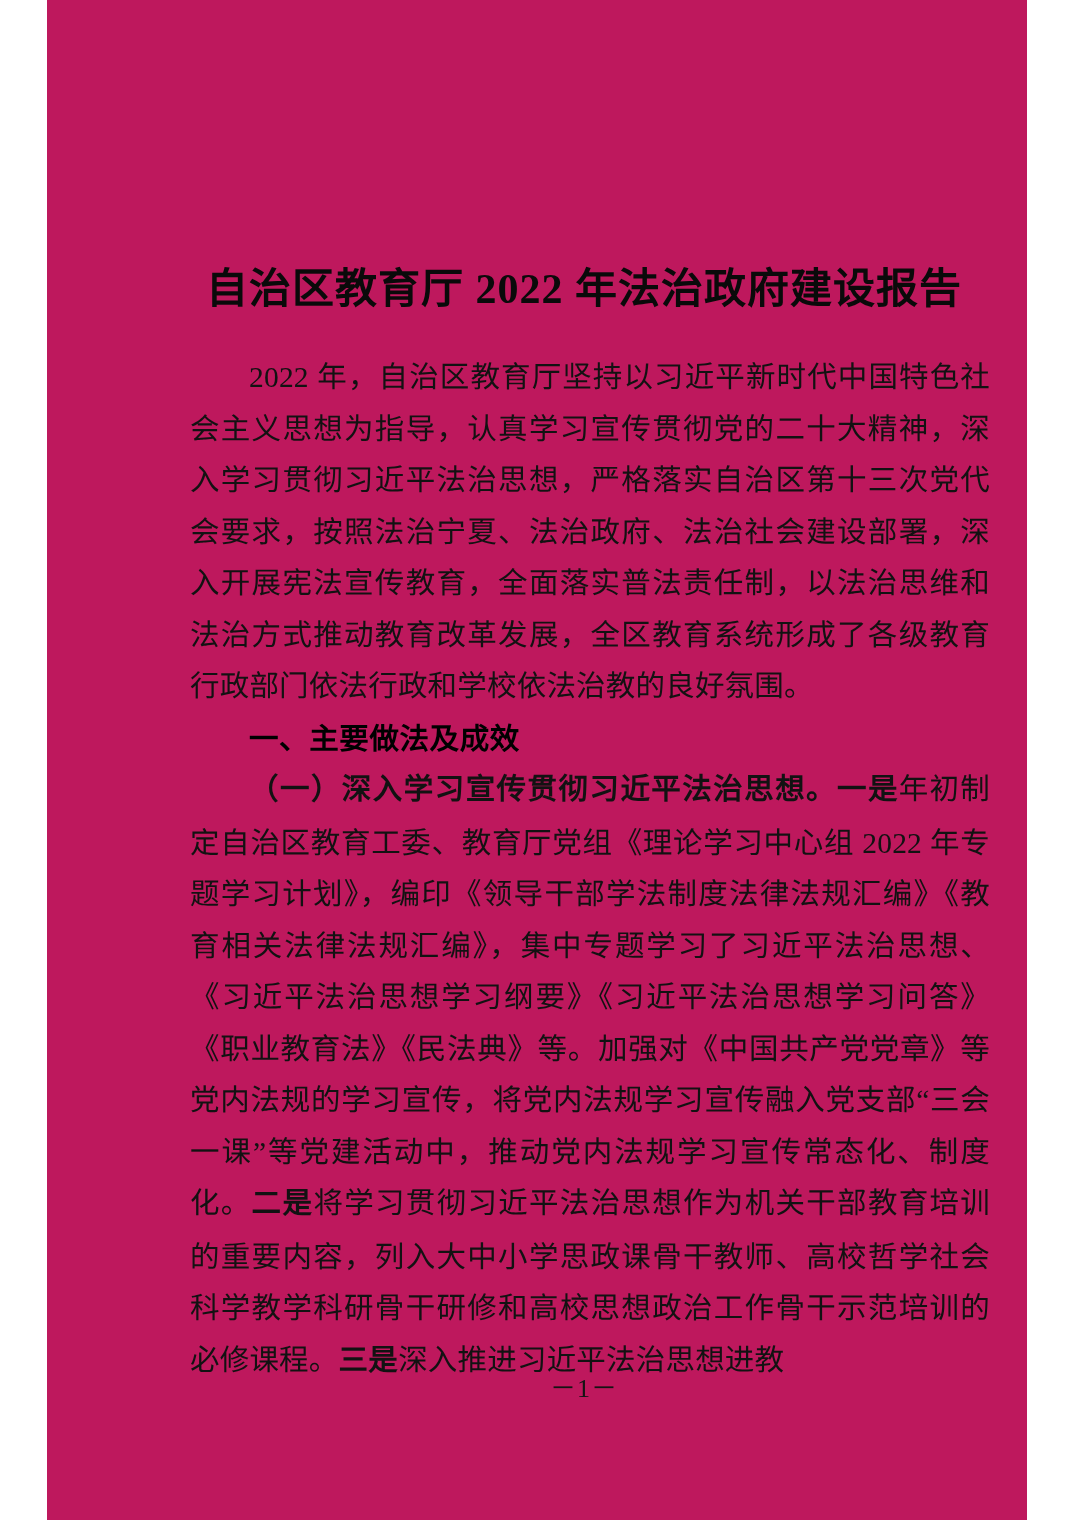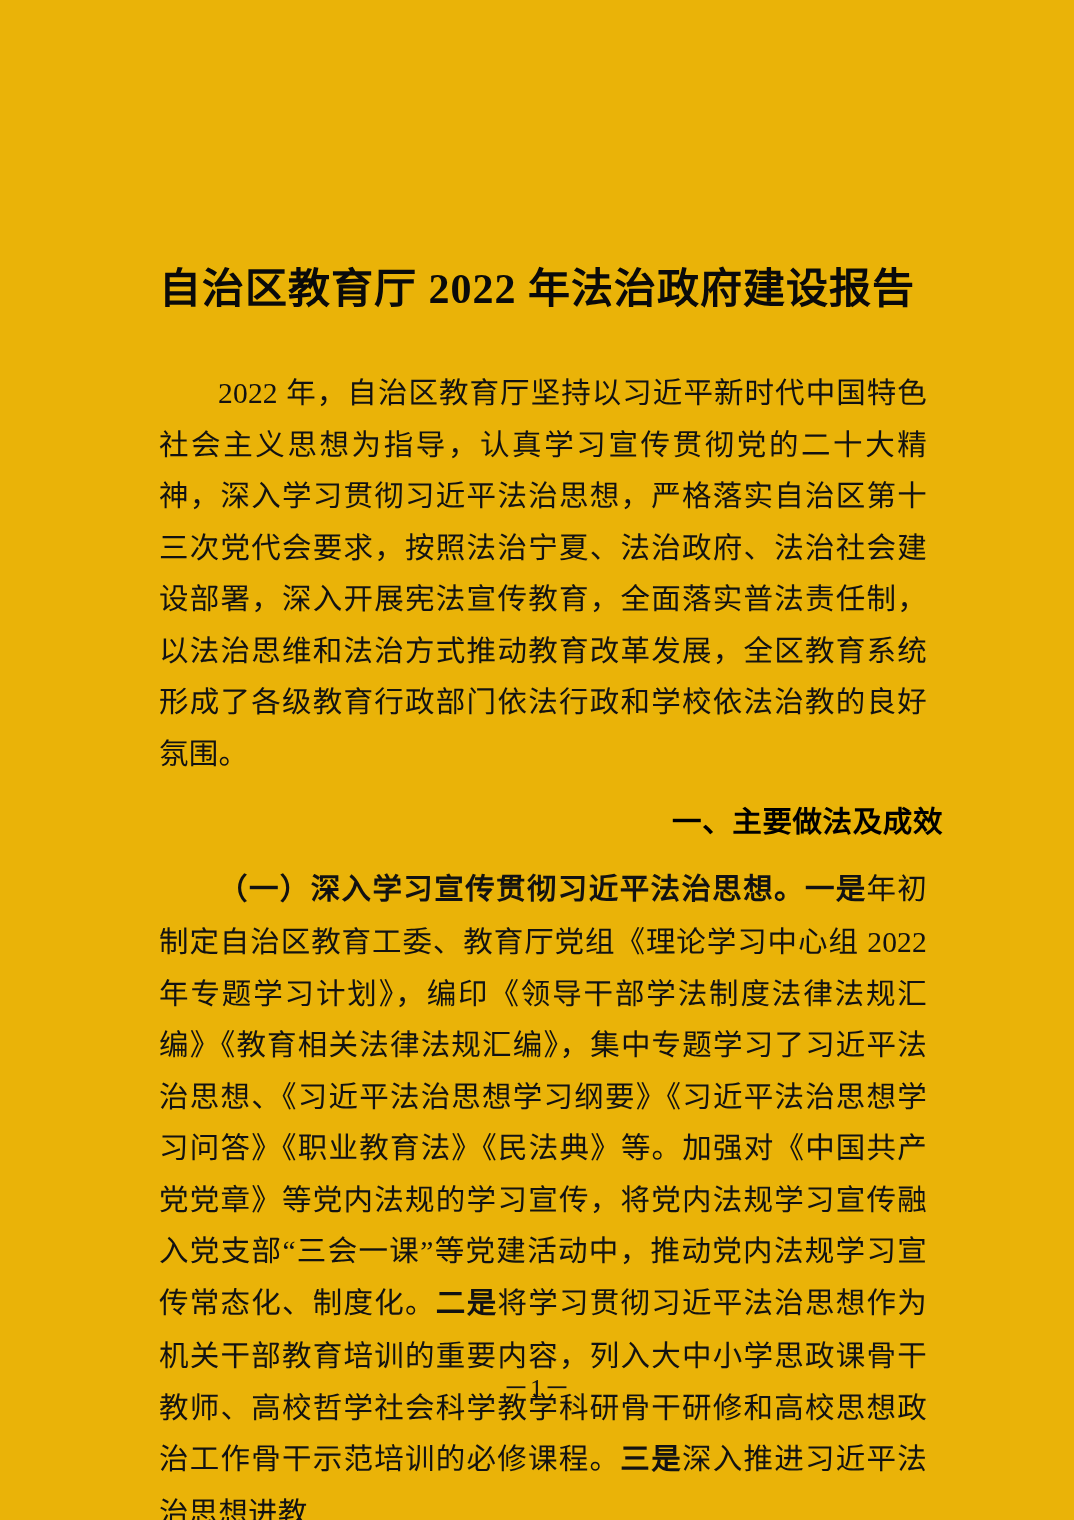--- a/index.html
+++ b/index.html
@@ -10,24 +10,24 @@
   }
 
   body {
     font-family: "Liberation Serif", "DejaVu Serif", serif;
     color: #000000;
     -webkit-font-smoothing: antialiased;
   }
 
   .page {
     position: relative;
-    width: 1074px;
+    width: 980px;
     height: 1520px;
     margin: 0 auto;
-    background: #eab308;
+    background: #be185d;
     overflow: hidden;
     box-sizing: border-box;
   }
 
   
   .page-header-band {
     position: absolute;
     top: 0;
     left: 0;
     width: 1074px;
@@ -58,40 +58,39 @@
     width: 800px;
   }
 
   .para {
     font-family: "Liberation Serif", "DejaVu Serif", serif;
     font-size: 29.5px;
     line-height: 51.5px;
     color: #121212;
     text-align: justify;
     text-justify: inter-ideograph;
-    margin: 16px;
+    margin: 0;
     text-indent: 0;
     letter-spacing: 0.2px;
   }
 
   .para.indent {
     text-indent: 59px;
   }
 
   
   .heading-1 {
     font-family: "Liberation Sans", "DejaVu Sans", sans-serif;
     font-weight: 700;
     font-size: 29.5px;
     line-height: 51.5px;
     margin: 0;
     text-indent: 59px;
     letter-spacing: 0.6px;
     color: #000000;
-    text-align: right;
   }
 
   
   .kai-bold {
     font-family: Liberation Mono, monospace;
     font-weight: 700;
     letter-spacing: 0.4px;
   }
 
   

